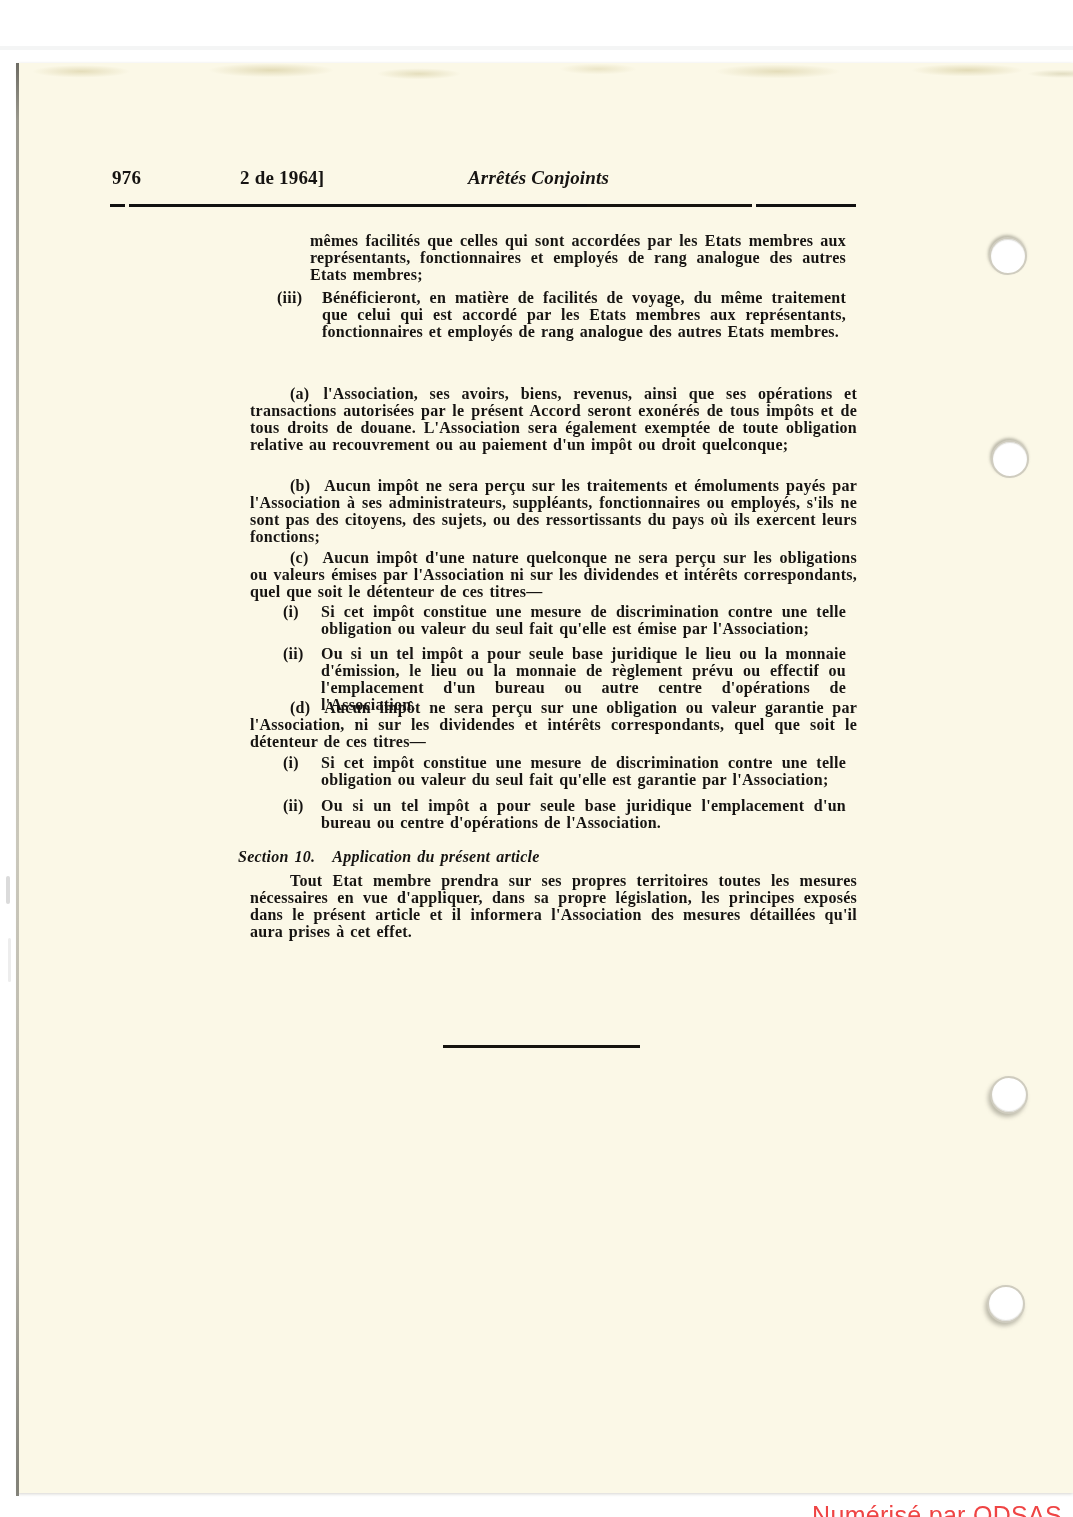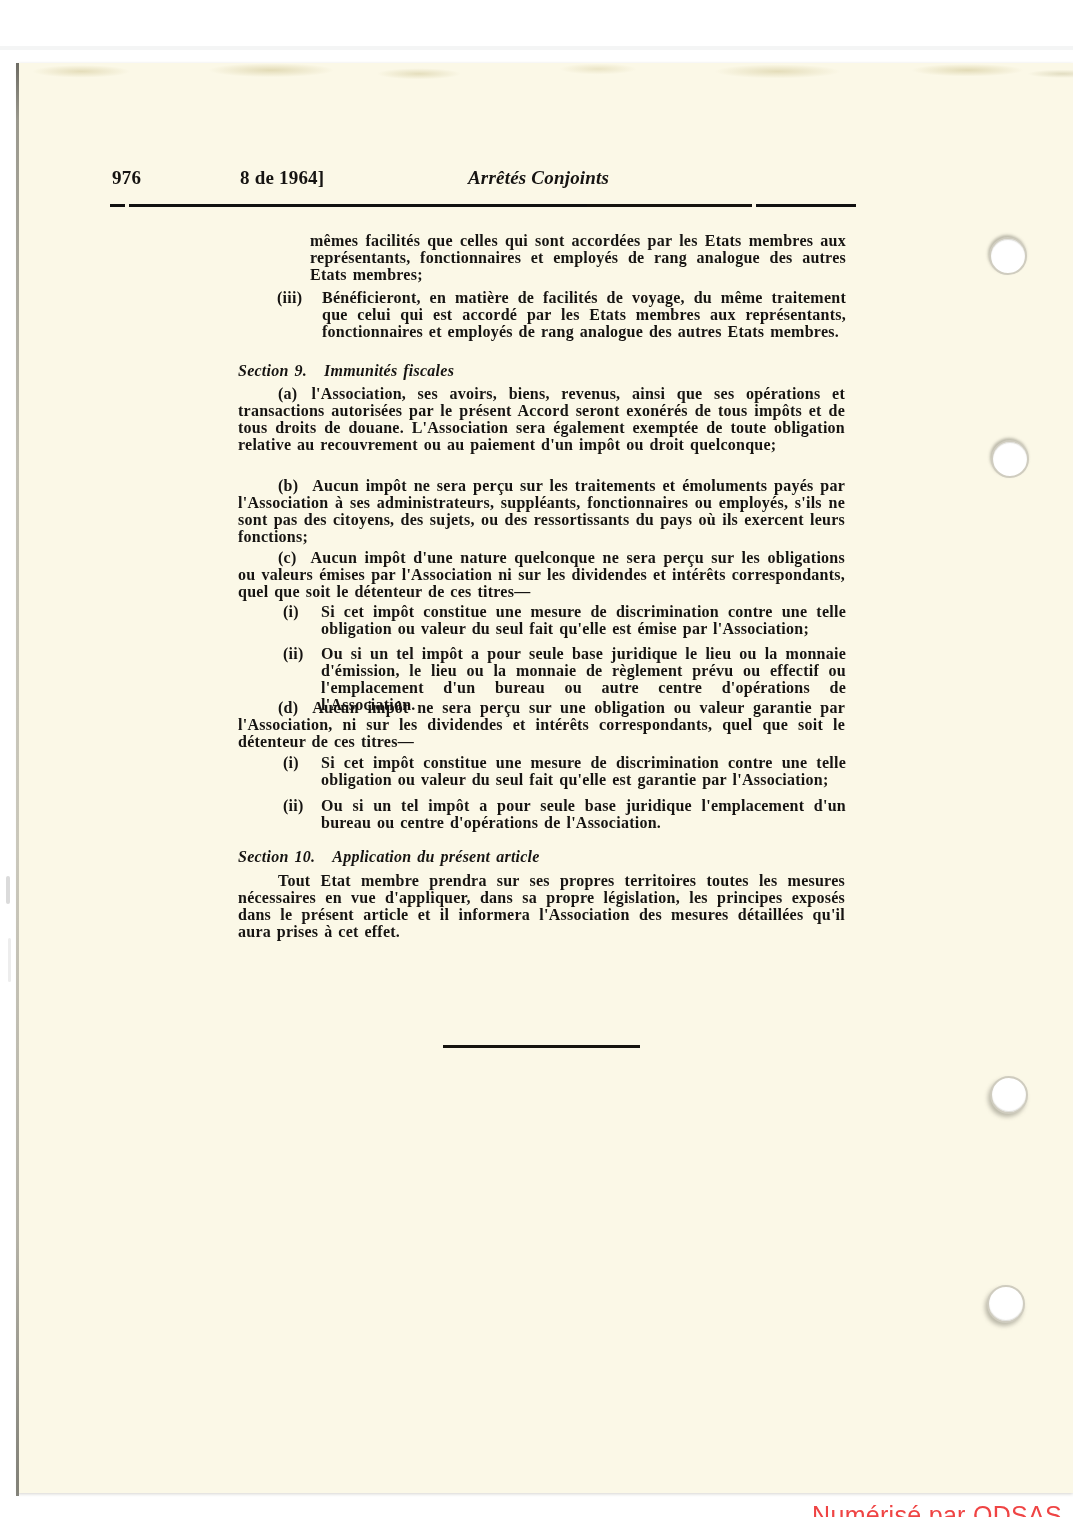--- a/index.html
+++ b/index.html
@@ -50,21 +50,21 @@
     position:absolute;left:110px;top:186px;width:746px;height:3px;
     background:linear-gradient(90deg,#111 0 2%,transparent 2% 2.6%,#111 2.6% 64%,#15130f 64% 86%,transparent 86% 86.6%,#111 86.6% 100%);
   }
   
   .blk{
     position:absolute;
     font-size:16px;line-height:17px;font-weight:bold;
     letter-spacing:.25px;word-spacing:1.6px;
     text-align:justify;
   }
-  .para{left:238px;width:607px;text-indent:40px;font-family:Liberation Serif, serif;}
+  .para{left:250px;width:607px;text-indent:40px;font-family:Liberation Serif, serif;}
   .pmark{margin-right:14px;}
   .hangpara{left:310px;width:536px;}
   .itemblk{display:flex;gap:12px;}
   .item-iii{left:277px;width:569px;}
   .item-iii .imark{flex:0 0 33px;}
   .subitem{left:283px;width:563px;}
   .subitem .smark{flex:0 0 26px;text-align:left;}
   .subitem .stext,.item-iii .itext{flex:1;text-align:justify;}
   .sechead{left:238px;width:607px;font-style:italic;}
   .sechead .sectitle{margin-left:17px;}
@@ -87,34 +87,31 @@
   <div class="scan-strip"></div>
   <div class="scuff" style="left:6px;top:858px;width:4px;height:28px;"></div>
   <div class="scuff" style="left:8px;top:920px;width:3px;height:44px;opacity:.5;"></div>
 
   <div class="hole shadow-top" style="left:989px;top:219px;"></div>
   <div class="hole shadow-top" style="left:991px;top:422px;"></div>
   <div class="hole shadow-bottom" style="left:990px;top:1058px;"></div>
   <div class="hole shadow-bottom" style="left:987px;top:1267px;"></div>
 
   <div class="hdr" style="left:112px;">976</div>
-  <div class="hdr" style="left:240px;">8 de 1964]</div>
+  <div class="hdr" style="left:240px;">2 de 1964]</div>
   <div class="hdr hdr-title" style="left:468px;">Arrêtés Conjoints</div>
   <div class="rule"></div>
 
   <div class="blk hangpara" style="top:214px;">mêmes facilités que celles qui sont accordées par les Etats membres aux représentants, fonctionnaires et employés de rang analogue des autres Etats membres;</div>
 
   <div class="blk itemblk item-iii" style="top:271px;">
     <span class="imark">(iii)</span>
     <span class="itext">Bénéficieront, en matière de facilités de voyage, du même traitement que celui qui est accordé par les Etats membres aux représentants, fonctionnaires et employés de rang analogue des autres Etats membres.</span>
   </div>
 
-  <div class="blk sechead" style="top:344px;">
-    <span class="seclabel">Section 9.</span><span class="sectitle">Immunités fiscales</span>
-  </div>
 
   <div class="blk para" style="top:367px;">
     <span class="pmark">(a)</span><span>l'Association, ses avoirs, biens, revenus, ainsi que ses opérations et transactions autorisées par le présent Accord seront exonérés de tous impôts et de tous droits de douane. L'Association sera également exemptée de toute obligation relative au recouvrement ou au paiement d'un impôt ou droit quelconque;</span>
   </div>
 
   <div class="blk para" style="top:531px;">
     <span class="pmark">(c)</span><span>Aucun impôt d'une nature quelconque ne sera perçu sur les obligations ou valeurs émises par l'Association ni sur les dividendes et intérêts correspondants, quel que soit le détenteur de ces titres—</span>
   </div>
 
   <div class="blk para" style="top:459px;">

